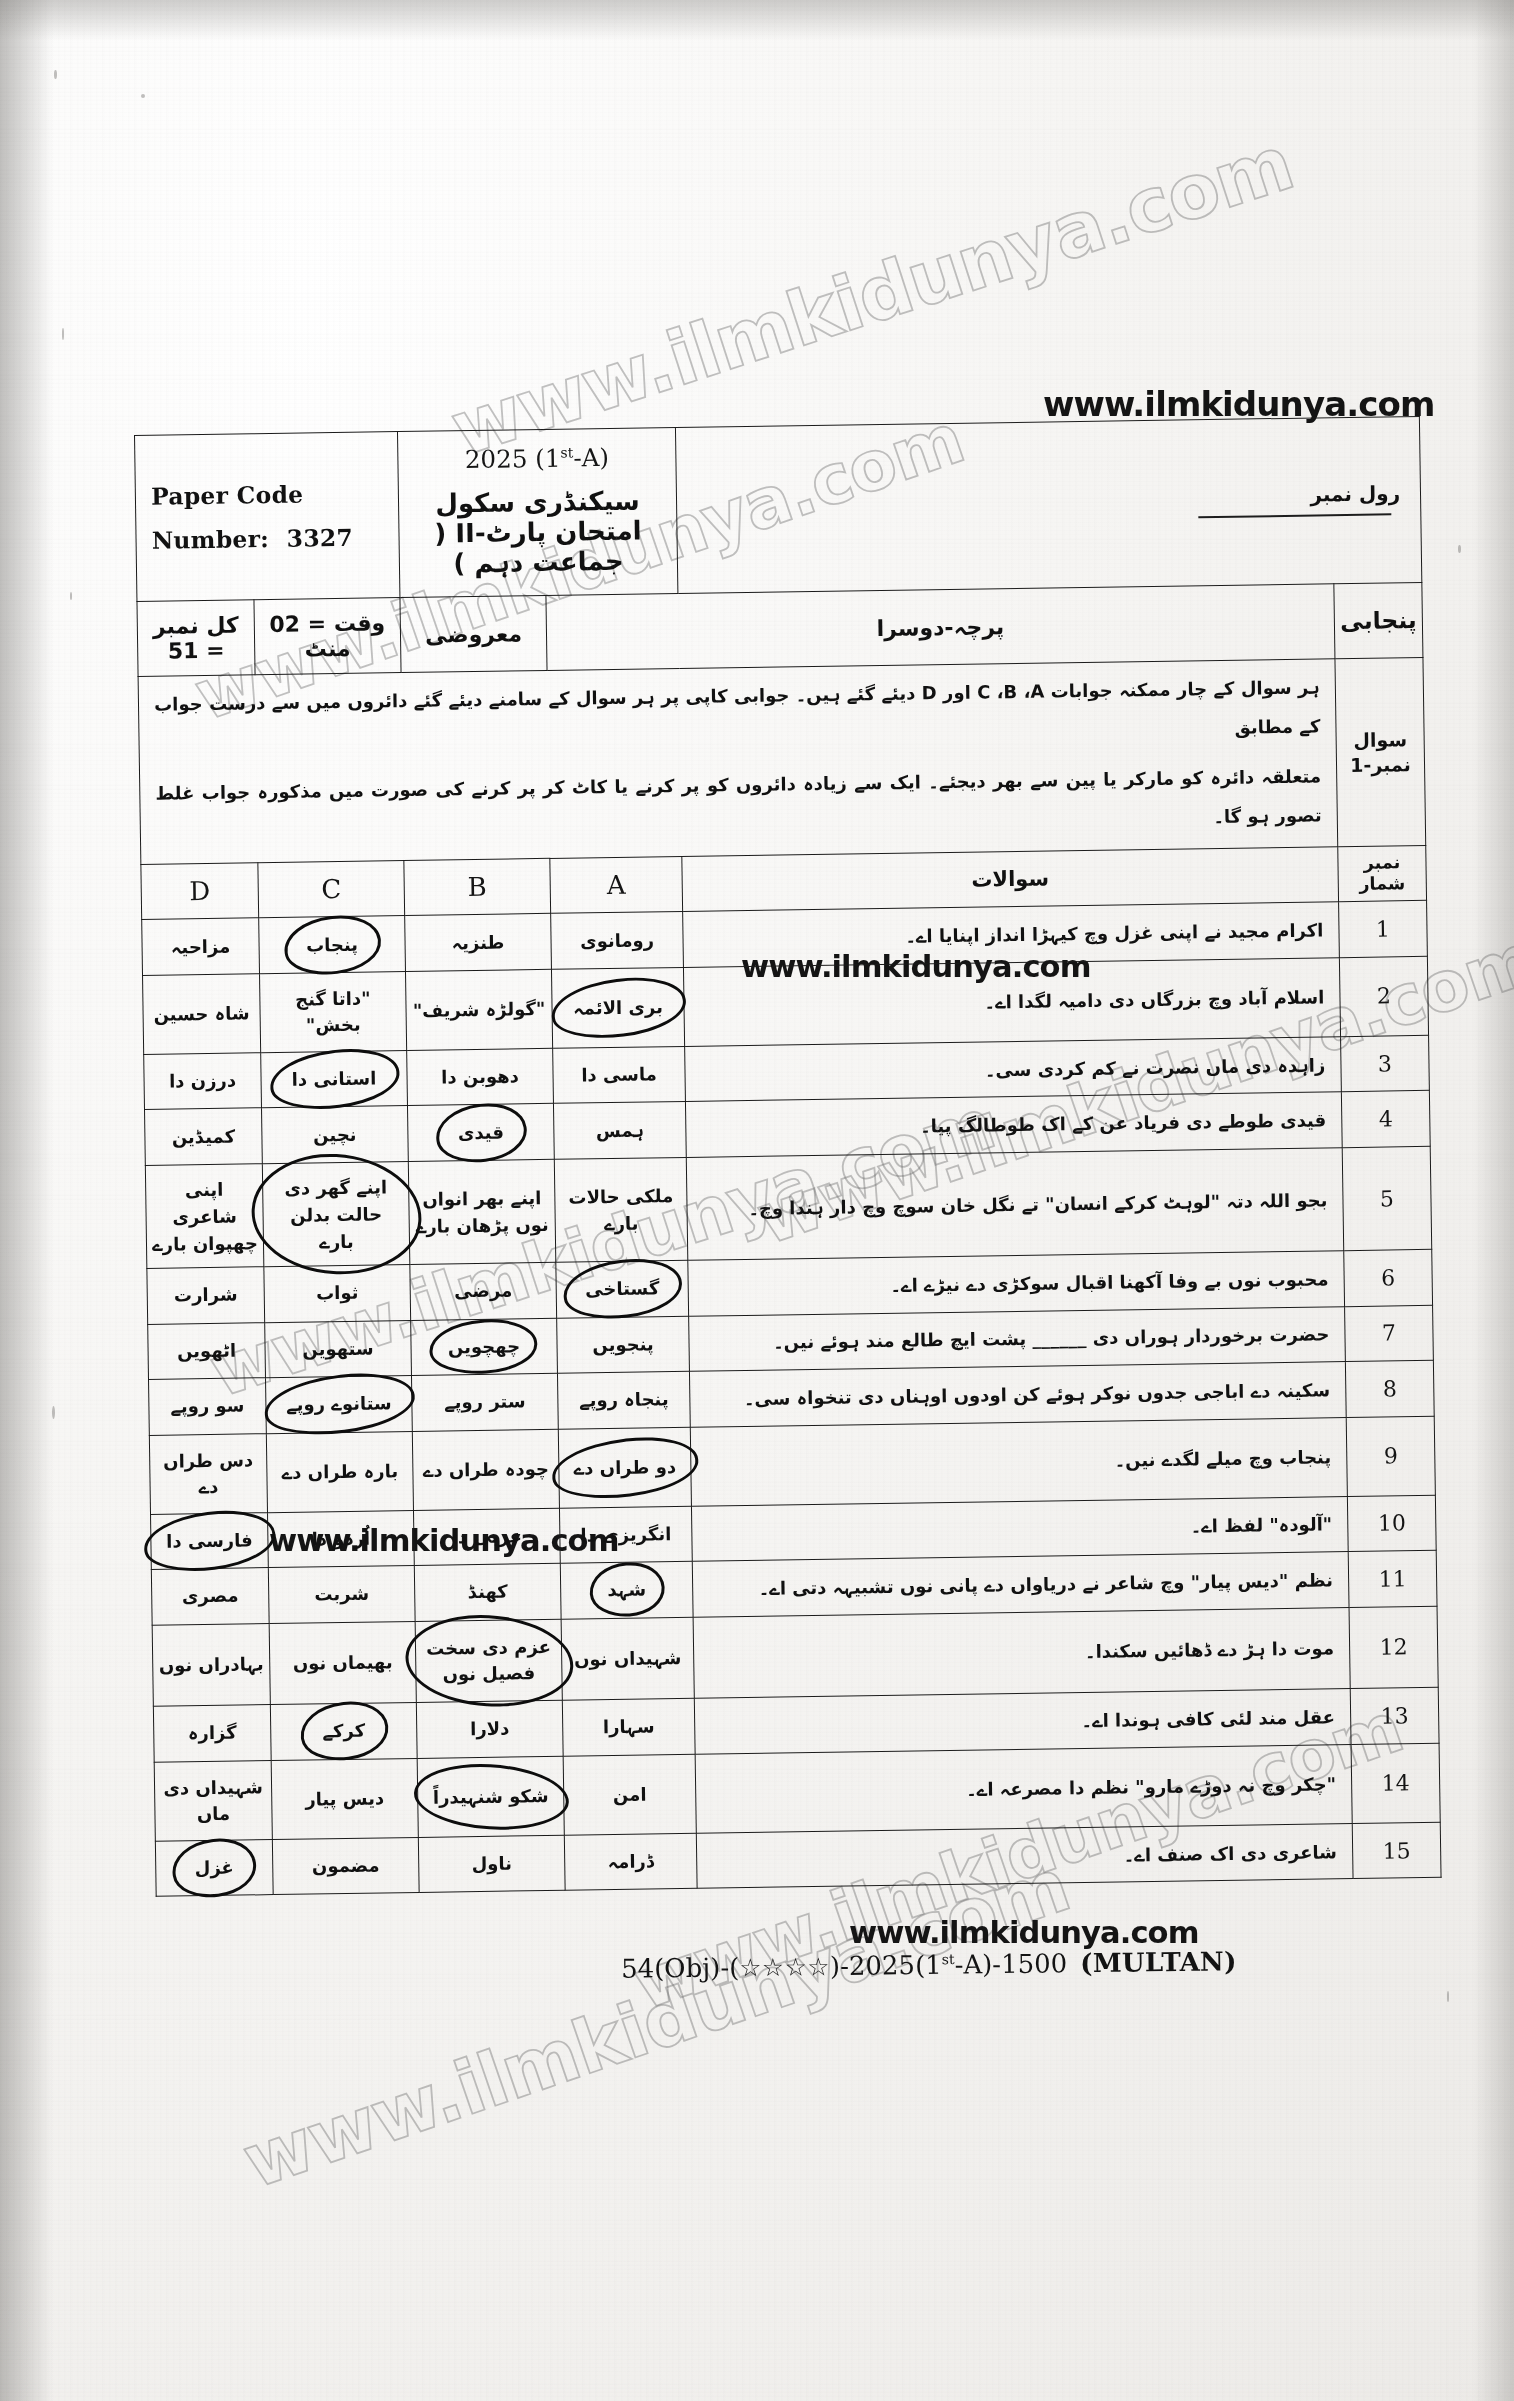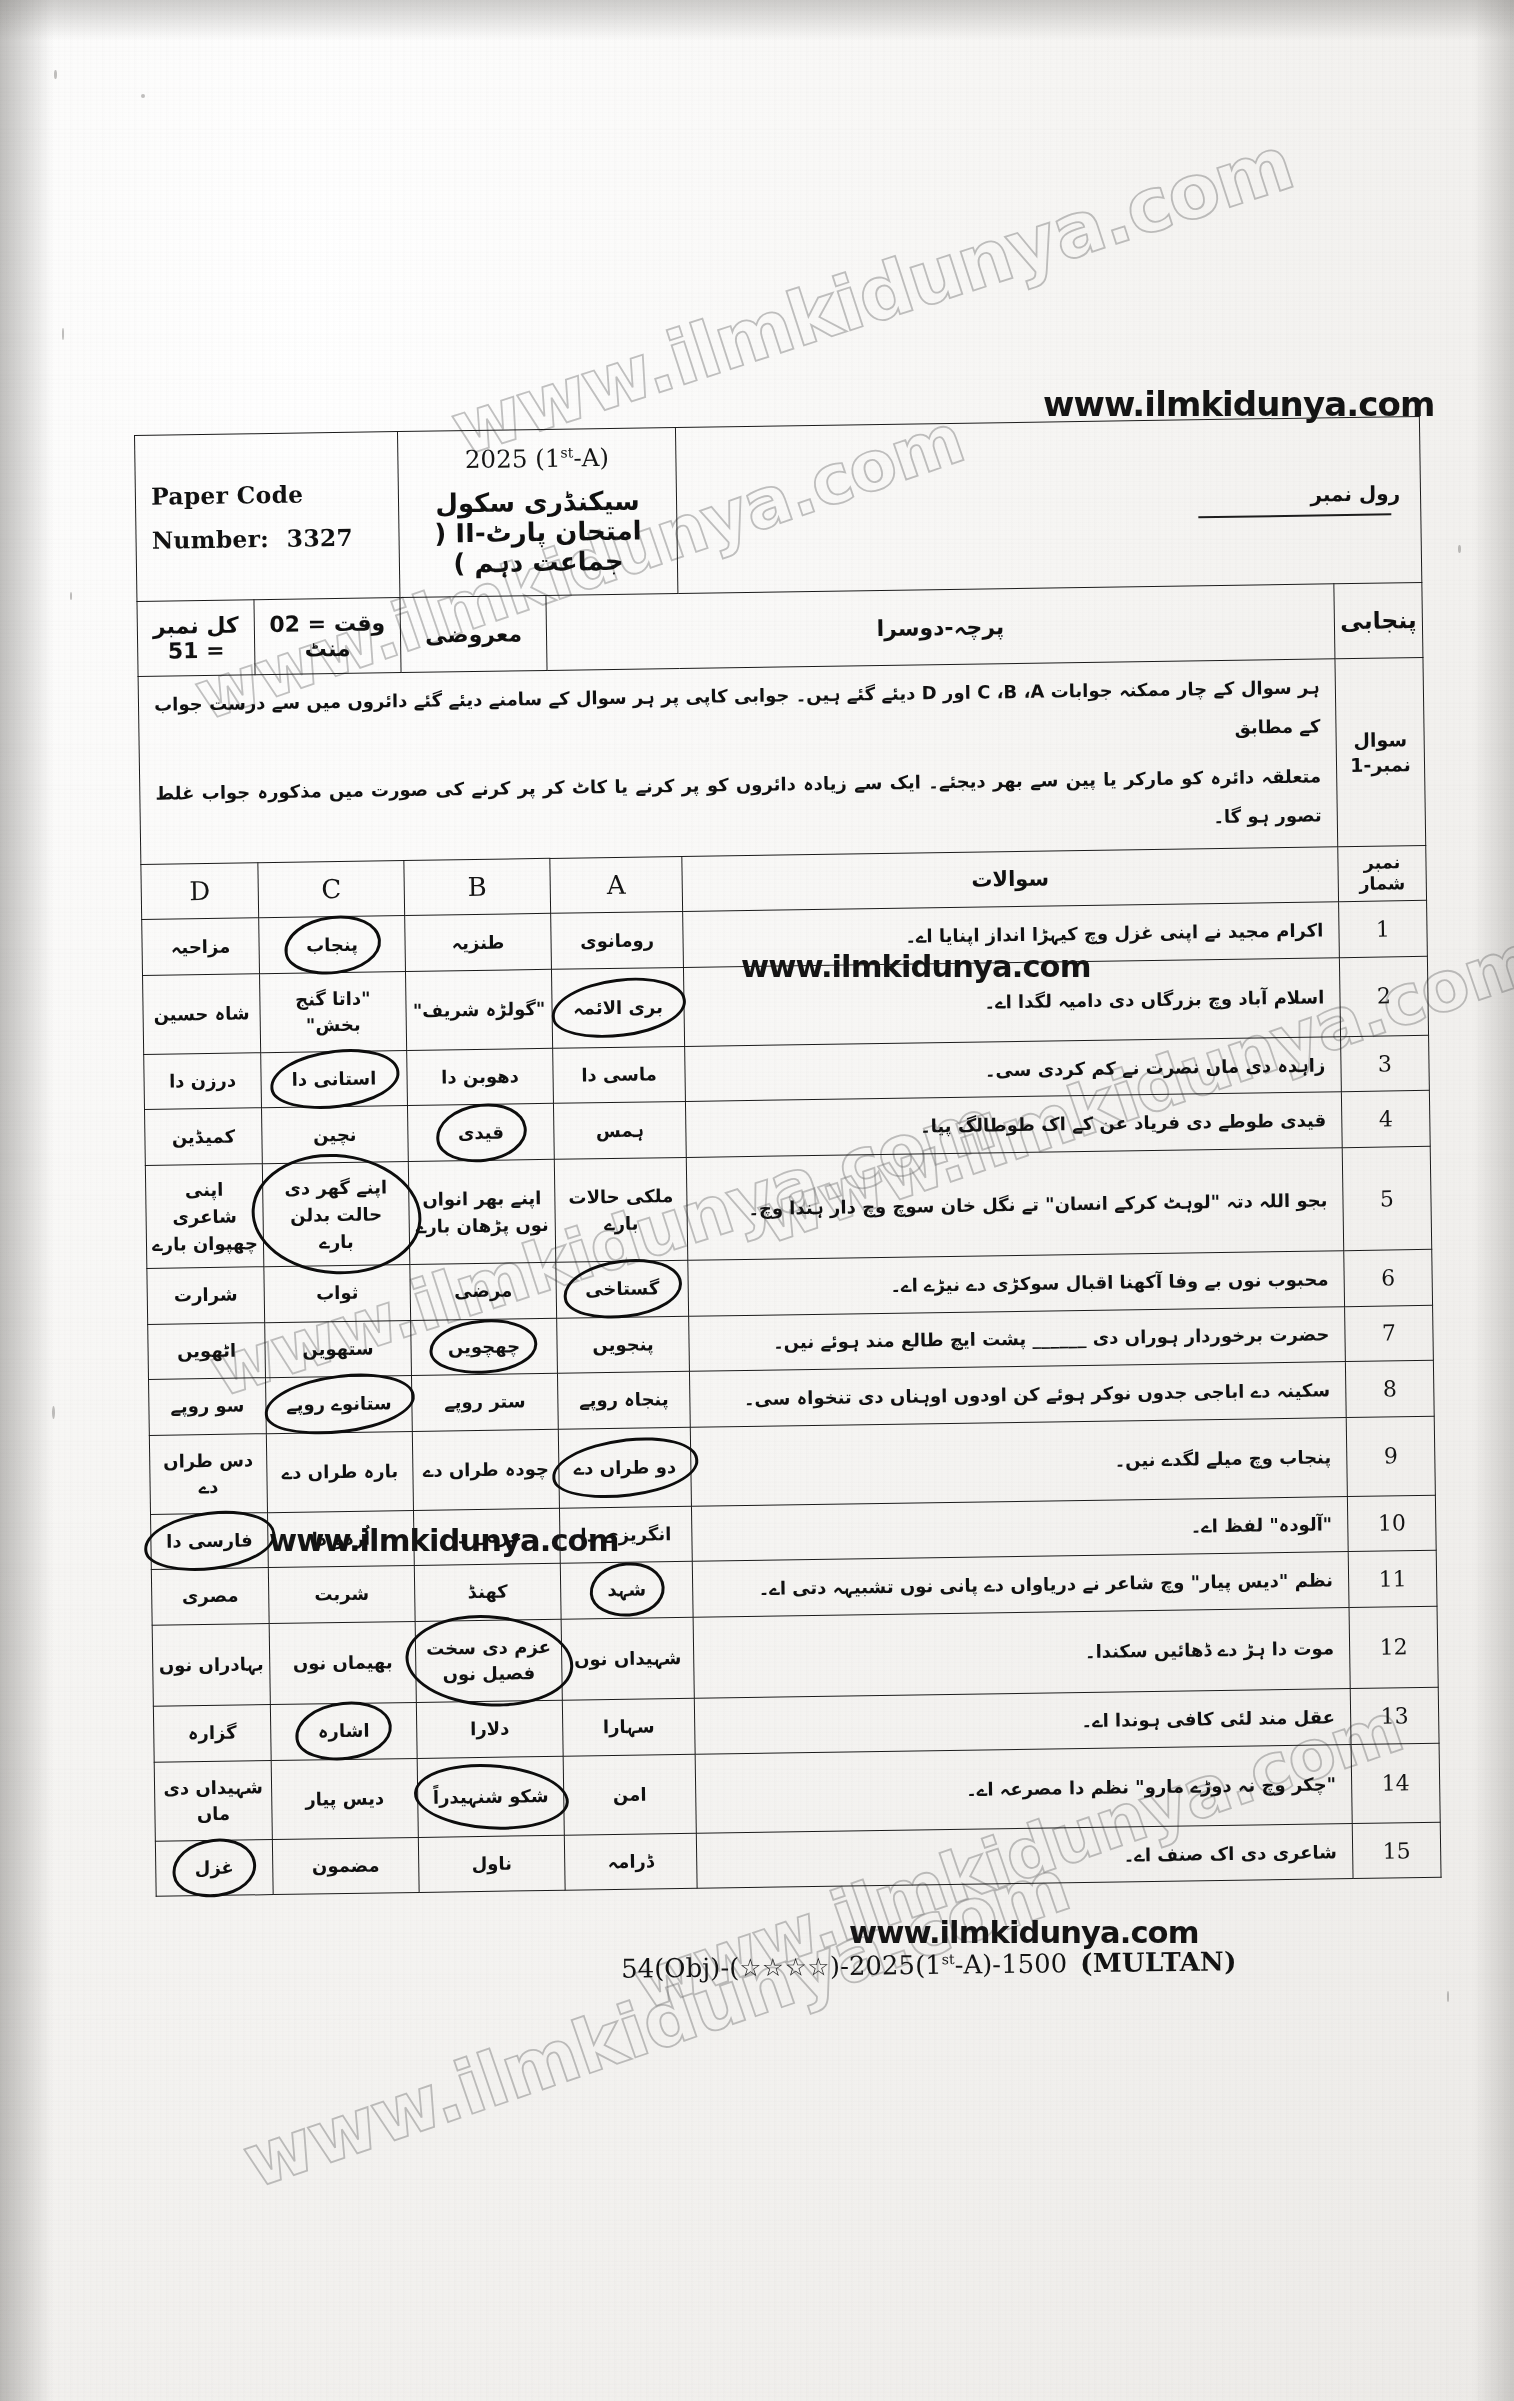--- a/index.html
+++ b/index.html
@@ -560,21 +560,21 @@
         <td>
               <div class="srno">12</div>
             </td>
       </tr>
 
       <tr>
         <td>
               <div class="urdu opt">گزارہ</div>
             </td>
         <td>
-              <div class="urdu opt"><span class="circled"><span>اشارہ</span></span></div>
+              <div class="urdu opt"><span class="circled"><span>کرکے</span></span></div>
             </td>
         <td>
               <div class="urdu opt">دلارا</div>
             </td>
         <td>
               <div class="urdu opt">سہارا</div>
             </td>
         <td>
               <div class="urdu qtext">عقل مند لئی کافی ہوندا اے۔</div>
             </td>

